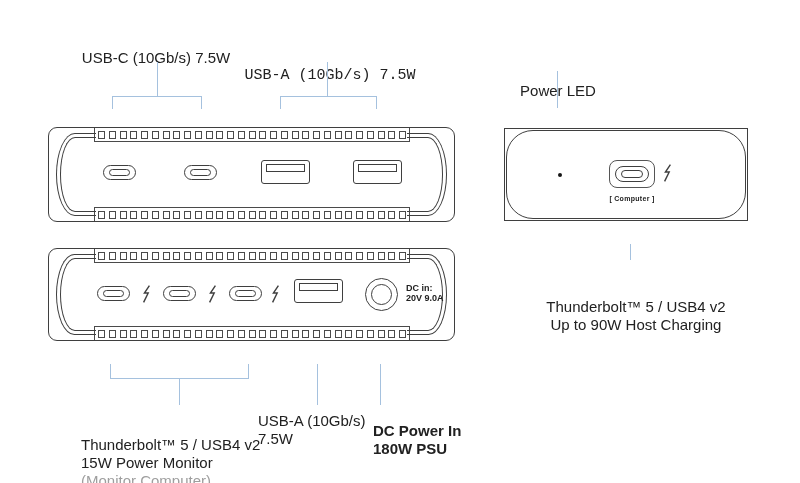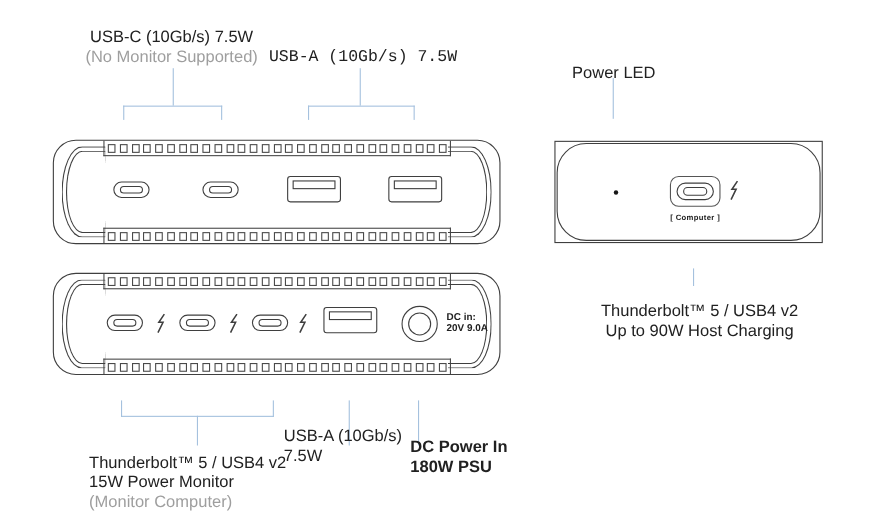--- a/index.html
+++ b/index.html
@@ -1,31 +1,31 @@
 <!DOCTYPE html>
 <html style="--outline: #3F3F3F; --leader: #A5C1DE; --text: #212121; --muted: #9E9E9E;"><head>
 <meta charset="utf-8">
 <style>
   html,body{margin:0;padding:0;background:#ffffff;}
   .canvas{
     position:relative;width:800px;height:483px;background:#fff;overflow:hidden;
     font-family:"Liberation Sans",sans-serif;color:var(--text,#212121);
   }
   
-  .lbl{position:absolute;font-size:15px;line-height:18px;}
+  .lbl{position:absolute;font-size:15px;line-height:18px;margin-top:24px;}
   .lbl.center{text-align:center;}
   .muted{color:var(--muted,#9E9E9E);}
   
   .bracket-down{position:absolute;border-top:1.5px solid var(--leader,#A5C1DE);
     border-left:1.5px solid var(--leader,#A5C1DE);border-right:1.5px solid var(--leader,#A5C1DE);}
   .bracket-up{position:absolute;border-bottom:1.5px solid var(--leader,#A5C1DE);
     border-left:1.5px solid var(--leader,#A5C1DE);border-right:1.5px solid var(--leader,#A5C1DE);}
   .stem{position:absolute;width:0;border-left:1.5px solid var(--leader,#A5C1DE);}
   
-  .panel{position:absolute;border:1.5px solid var(--outline,#3F3F3F);border-radius:21px;box-sizing:border-box;}
+  .panel{position:absolute;border:1.5px solid var(--outline,#3F3F3F);border-radius:9px;box-sizing:border-box;}
   .vents{position:absolute;left:45px;right:44px;height:14px;display:flex;
     justify-content:space-between;align-items:center;padding:0 3px;box-sizing:border-box;}
   .vents-top{top:0;border-left:1px solid #4a4a4a;border-right:1px solid #4a4a4a;border-bottom:1px solid #4a4a4a;}
   .vents-bot{bottom:0;border-left:1px solid #4a4a4a;border-right:1px solid #4a4a4a;border-top:1px solid #4a4a4a;}
   .vents i{display:block;width:7px;height:8px;border:1px solid #4a4a4a;box-sizing:border-box;background:#fff;}
   .endcap{position:absolute;top:5px;bottom:5px;width:40px;box-sizing:border-box;}
   .endcap-left{left:7px;border:1.3px solid var(--outline,#3F3F3F);border-right:none;
     border-radius:19px 0 0 19px / 42px 0 0 42px;}
   .endcap-left::before{content:"";position:absolute;left:3px;top:3px;bottom:3px;right:0;
     border:1px solid var(--outline,#3F3F3F);border-right:none;border-radius:15px 0 0 15px / 37px 0 0 37px;}
@@ -61,21 +61,20 @@
     border-radius:4px;box-sizing:border-box;}
   .computer-lbl{position:absolute;font-size:7px;font-weight:700;letter-spacing:.3px;text-align:center;}
 </style>
 </head>
 <body>
 
 <div class="canvas">
 
   <div class="lbl center" style="left:56px;top:25px;width:200px;">
     <div>USB-C (10Gb/s) 7.5W</div>
-    <div class="muted">(No Monitor Supported)</div>
   </div>
   <div class="lbl center" style="left:230px;top:43px;width:200px;font-family:Liberation Mono, monospace;">USB-A (10Gb/s) 7.5W</div>
   <div class="lbl center" style="left:508px;top:58px;width:100px;">Power LED</div>
 
   <div class="stem" style="left:157px;top:62px;height:34px;"></div>
   <div class="bracket-down" style="left:112px;top:96px;width:88px;height:12px;"></div>
   <div class="stem" style="left:327px;top:62px;height:34px;"></div>
   <div class="bracket-down" style="left:280px;top:96px;width:95px;height:12px;"></div>
   <div class="stem" style="left:557px;top:71px;height:37px;"></div>
 

